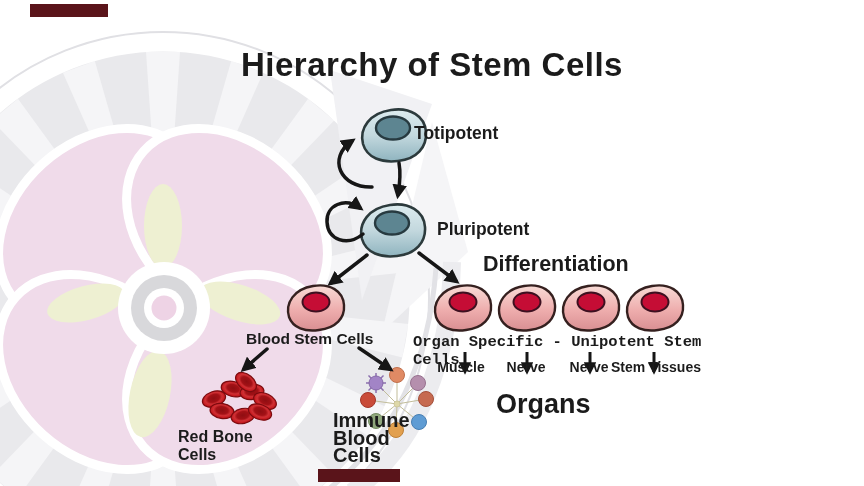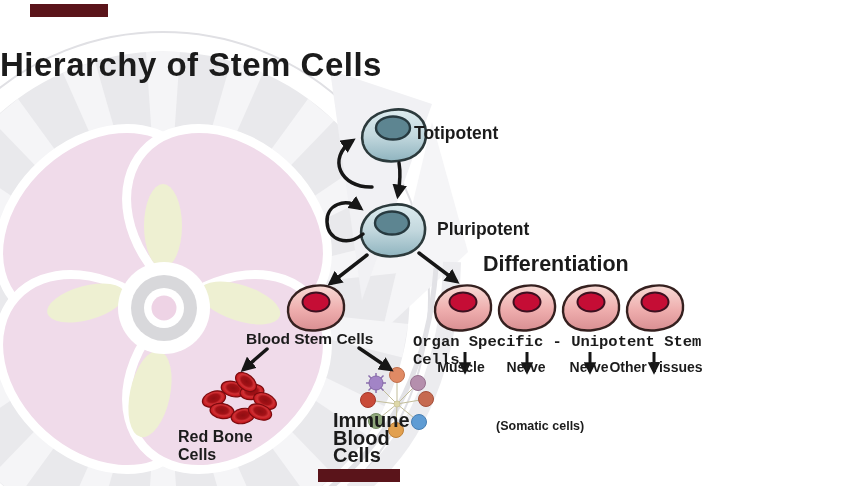--- a/index.html
+++ b/index.html
@@ -3,21 +3,21 @@
 <meta charset="utf-8">
 <style>
   html,body{margin:0;padding:0;background:#ffffff;}
   #stage{
     position:relative;width:864px;height:486px;overflow:hidden;background:#ffffff;
     font-family:"Liberation Sans",sans-serif;color:#1b1b1b;
   }
   svg{position:absolute;left:0;top:0;}
   .lbl{position:absolute;font-weight:700;color:#1b1b1b;white-space:nowrap;}
   .ctr{text-align:left;white-space:normal;}
-  #title{left:0;top:46px;width:864px;text-align:left;font-size:33px;letter-spacing:.5px;}
+  #title{left:0;top:46px;width:864px;text-align:center;font-size:33px;letter-spacing:.5px;}
   #lbl-totipotent{left:414px;top:123px;font-size:17.5px;}
   #lbl-pluripotent{left:437px;top:219px;font-size:17.5px;}
   #lbl-differentiation{left:483px;top:252px;font-size:21.5px;}
   #lbl-blood-stem{left:246px;top:330px;width:148px;font-size:15.5px;}
   #lbl-organ-specific{left:413px;top:333px;width:289px;font-size:15.5px;font-family:Liberation Mono, monospace;}
   .tissue{top:359px;font-size:14px;text-align:center;position:absolute;font-weight:700;}
   #tissue-0{left:428px;width:66px;}
   #tissue-1{left:494px;width:64px;}
   #tissue-2{left:558px;width:62px;}
   #tissue-3{left:605px;width:102px;}
@@ -191,20 +191,20 @@
 
   <div id="title" class="lbl">Hierarchy of Stem Cells</div>
   <div id="lbl-totipotent" class="lbl">Totipotent</div>
   <div id="lbl-pluripotent" class="lbl">Pluripotent</div>
   <div id="lbl-differentiation" class="lbl">Differentiation</div>
   <div id="lbl-blood-stem" class="lbl ctr">Blood Stem Cells</div>
   <div id="lbl-organ-specific" class="lbl ctr">Organ Specific - Unipotent Stem Cells</div>
   <div id="tissue-0" class="tissue">Muscle</div>
   <div id="tissue-1" class="tissue">Nerve</div>
   <div id="tissue-2" class="tissue">Nerve</div>
-  <div id="tissue-3" class="tissue">Other Tissues</div>
-  <div id="lbl-somatic" class="lbl ctr">(Somatic cells)</div>
+  <div id="tissue-3" class="tissue">Stem Tissues</div>
+  <div id="lbl-organs" class="lbl ctr">Organs</div>
   <div id="lbl-red-blood" class="lbl ctr"><span>Red Bone</span><br><span>Cells</span></div>
   <div id="lbl-immune" class="lbl ctr"><span>Immune Blood</span><br><span>Cells</span></div>
 
   <div id="bar-top" class="corner-bar"></div>
   <div id="bar-bottom" class="corner-bar"></div>
 </div>
 
 </body></html>

